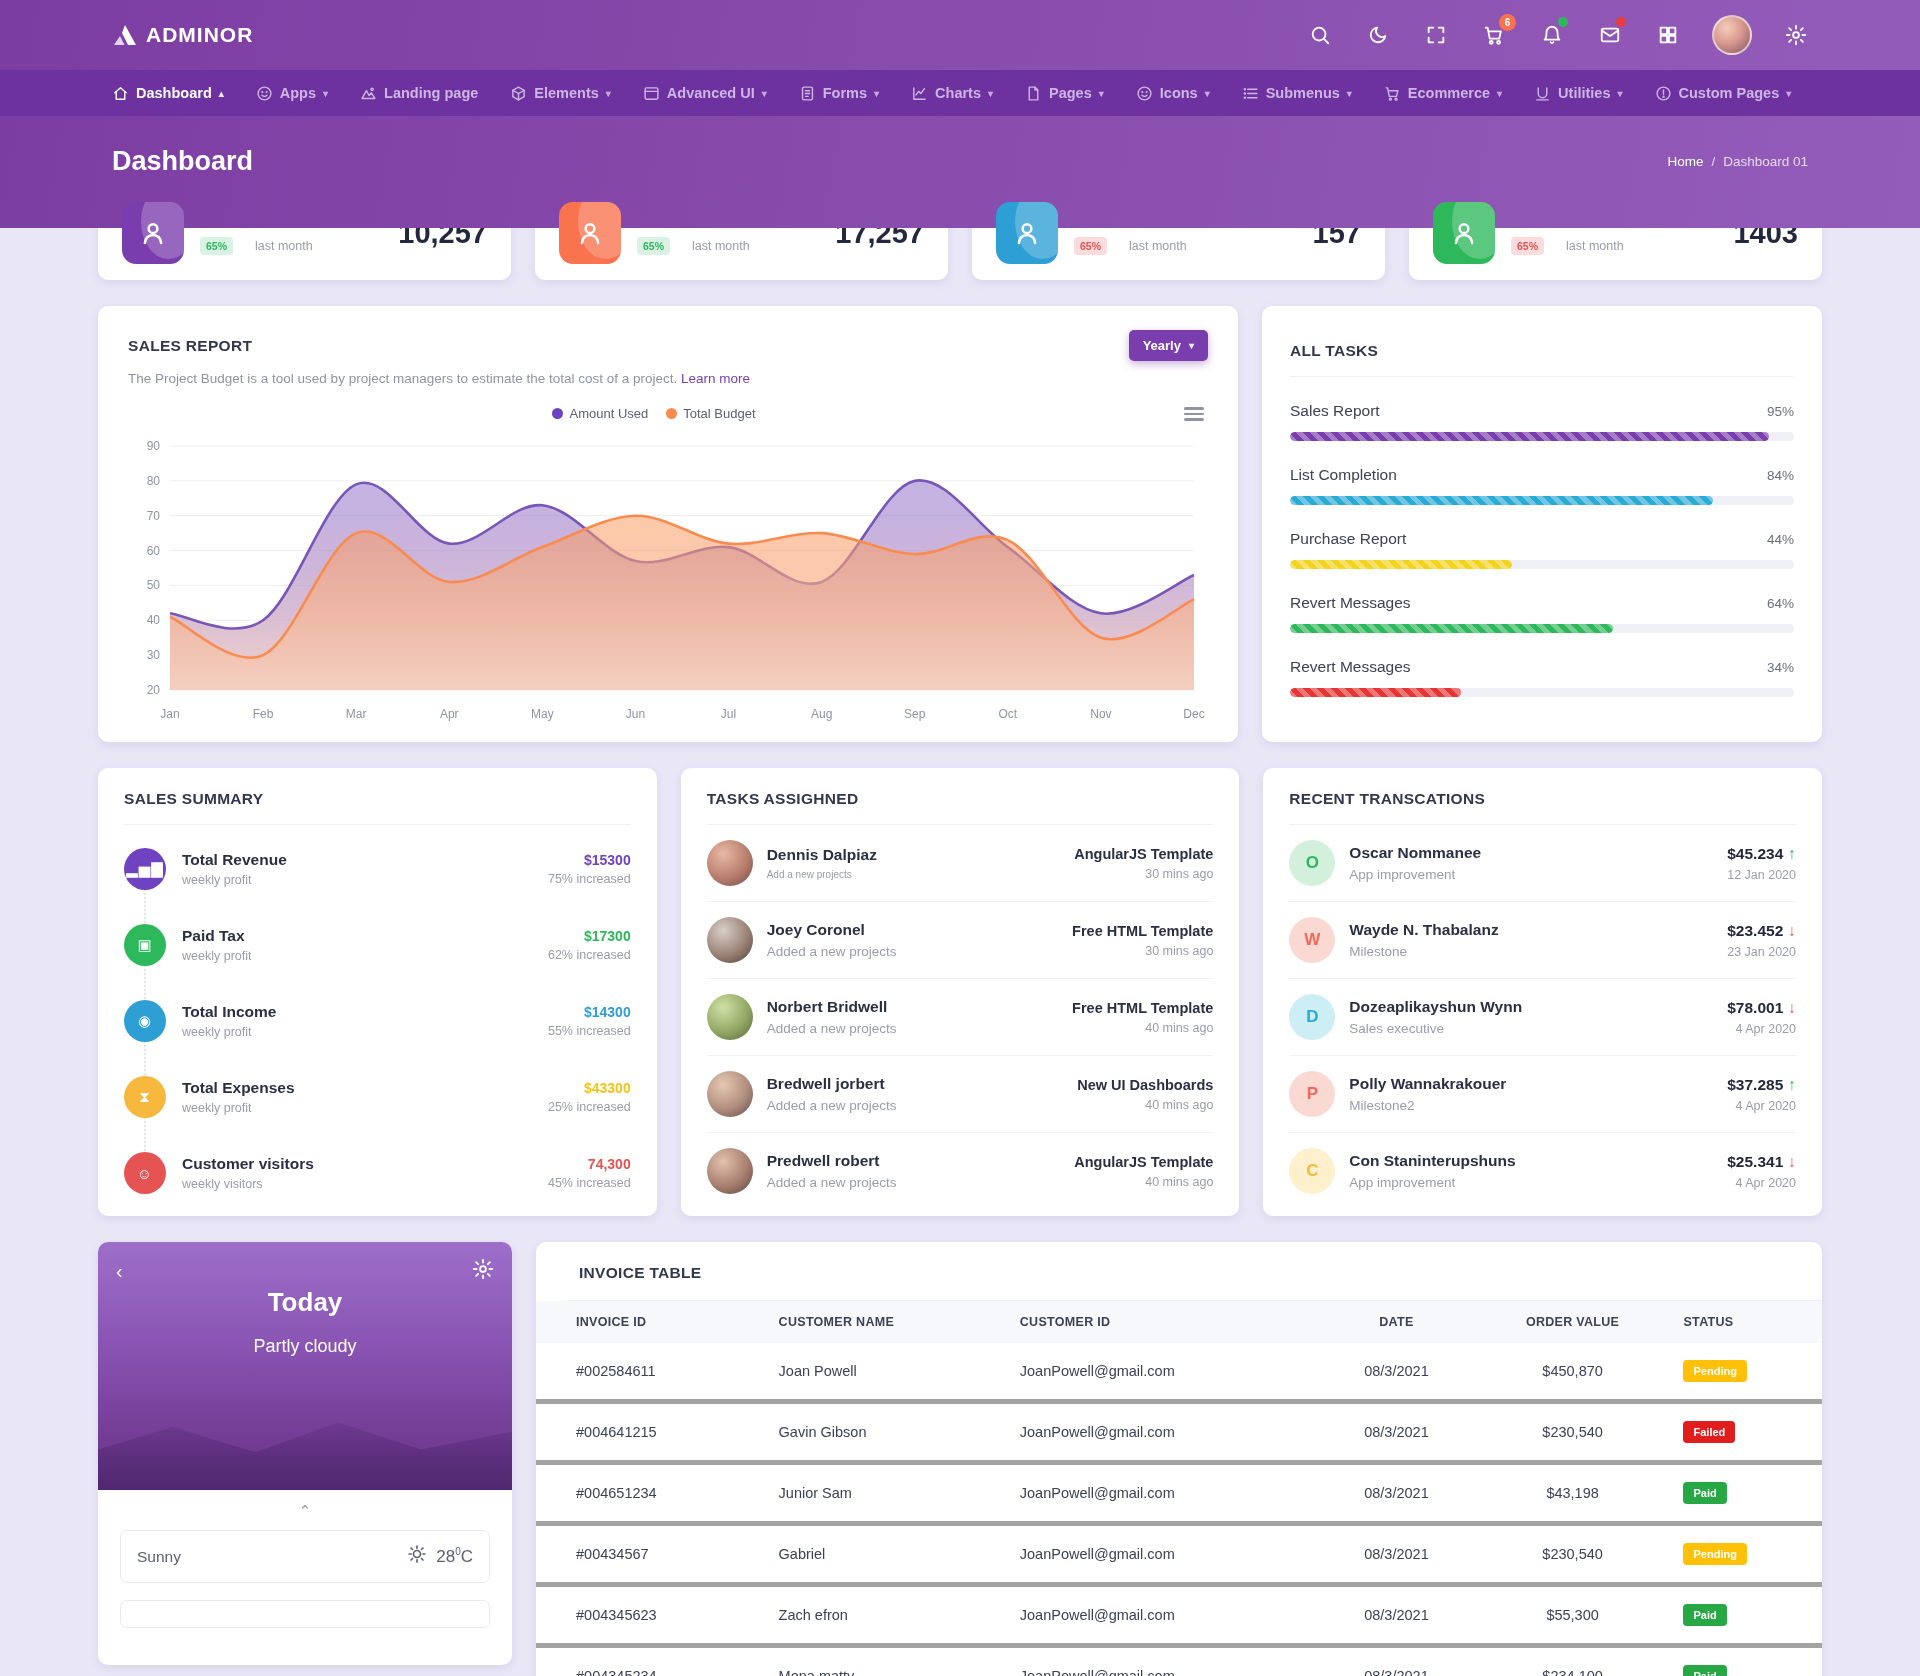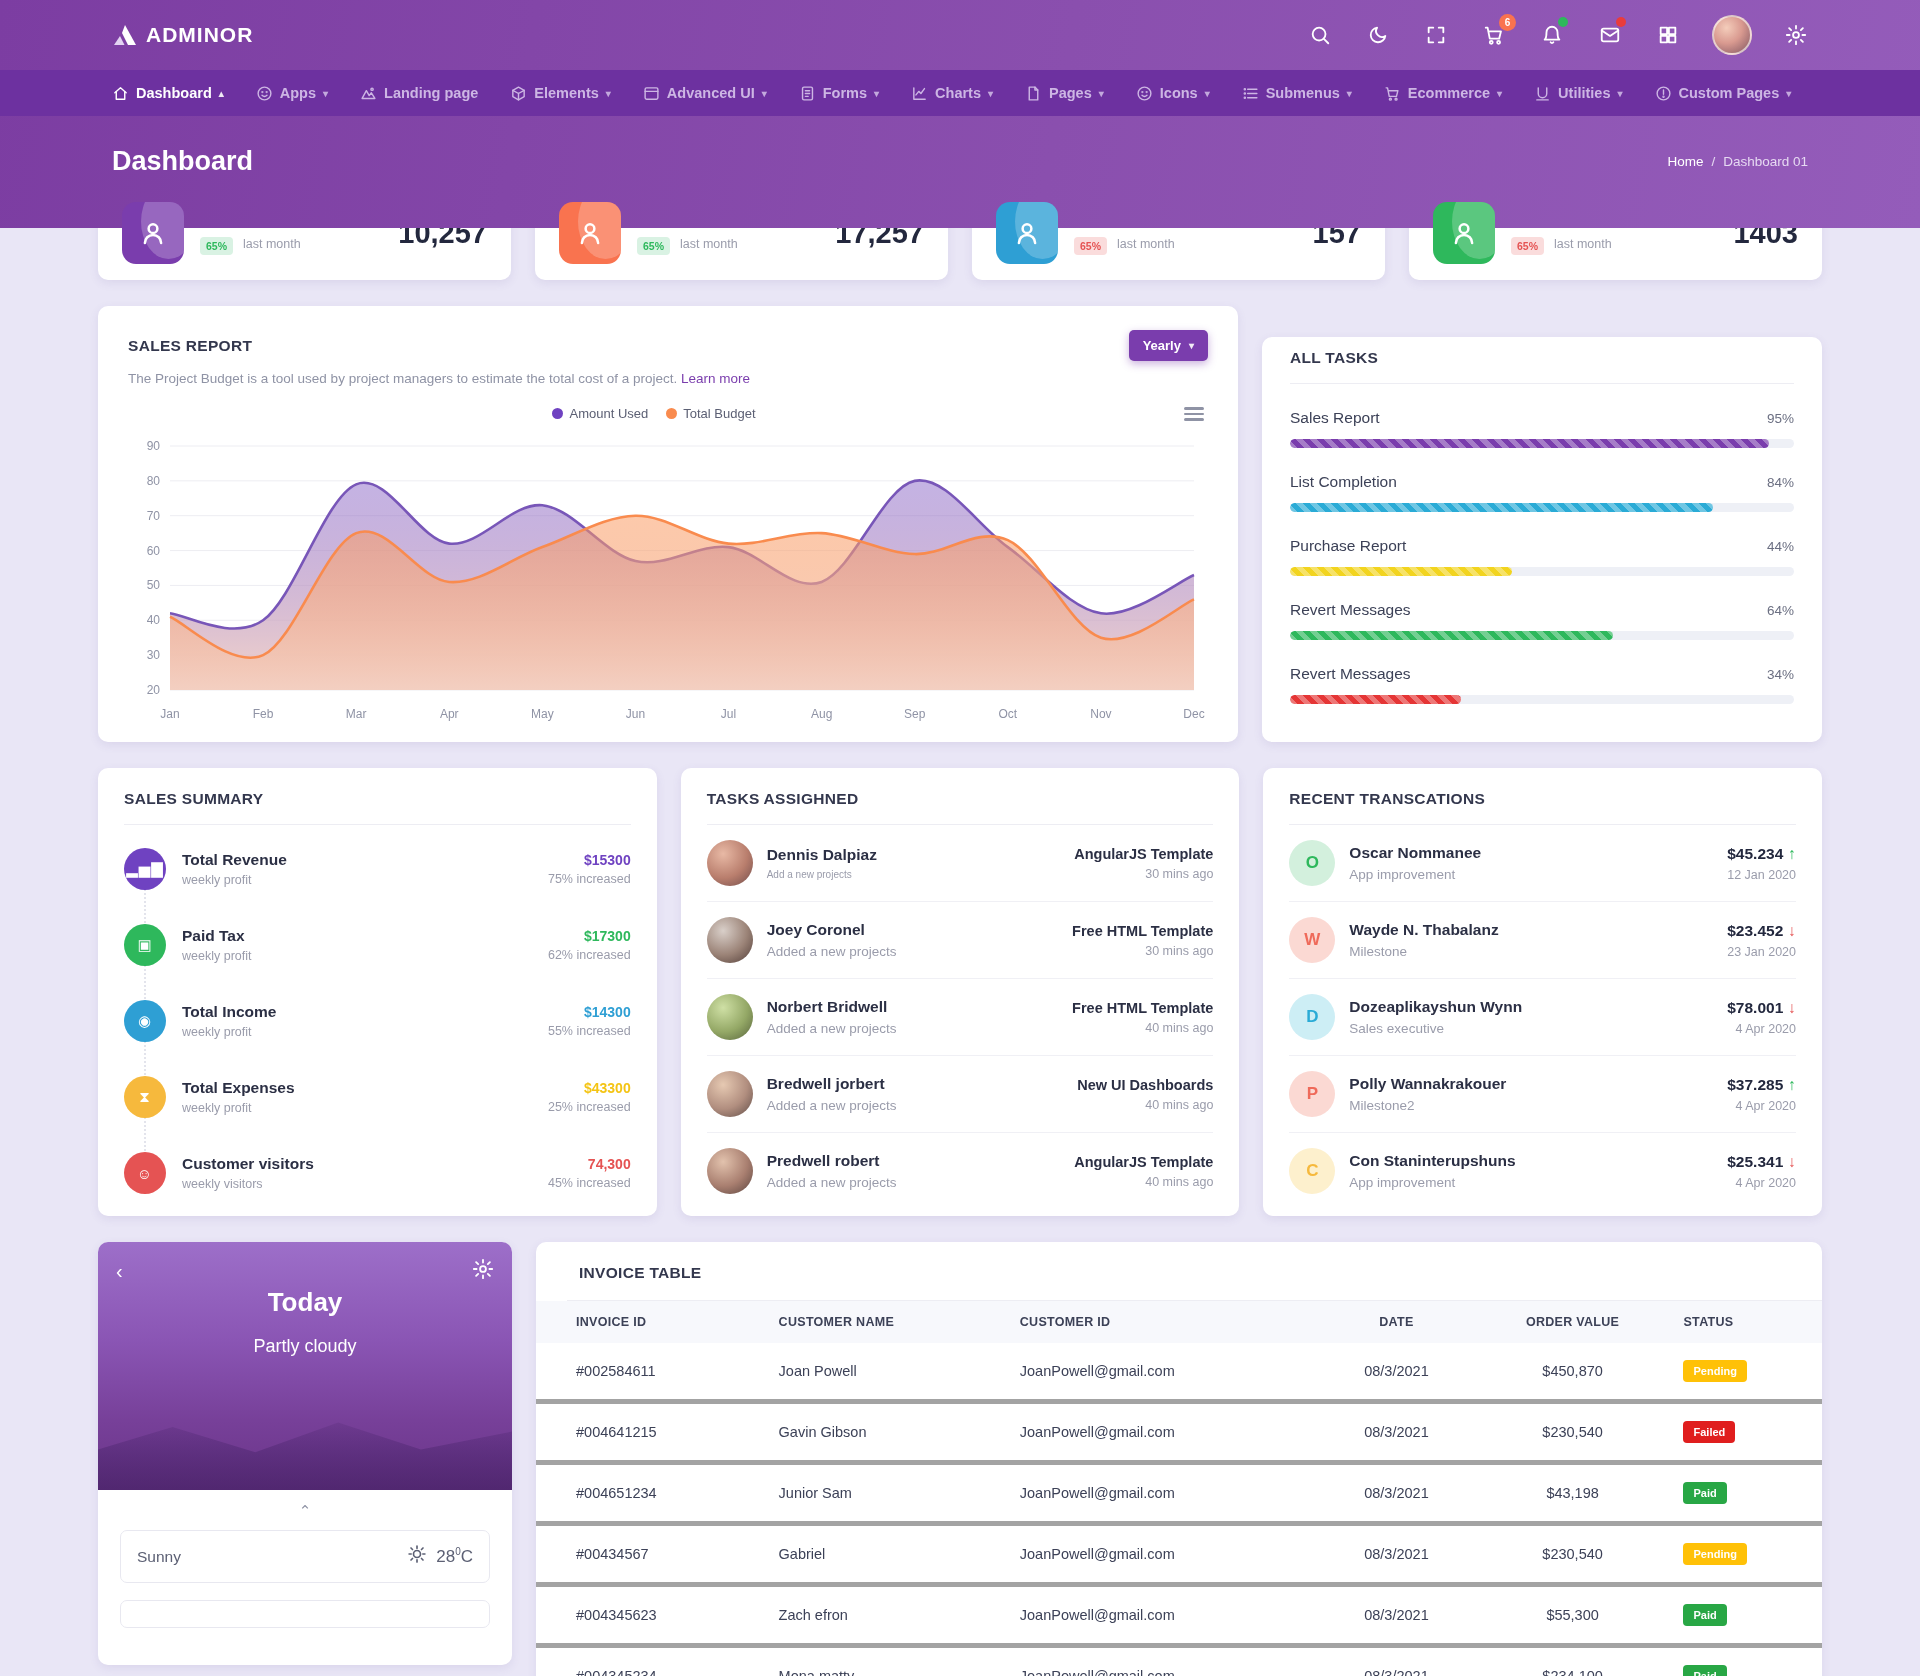--- a/index.html
+++ b/index.html
@@ -35,21 +35,21 @@
   .card { background:#fff; border-radius:10px; box-shadow:0 3px 10px rgba(84,68,150,.10); }
   .row { display:flex; gap:24px; margin-top:26px; }
 
   
   .stats { display:flex; gap:24px; }
   .stat-card { flex:1; height:94px; display:flex; align-items:center; padding:0 24px; gap:16px; }
   .stat-ic { width:62px; height:62px; border-radius:14px; display:flex; align-items:center; justify-content:center; color:#fff; position:relative; overflow:hidden; flex:0 0 62px; }
   .stat-ic::after { content:''; position:absolute; right:-12px; top:-18px; width:55px; height:75px; background:rgba(255,255,255,.22); border-radius:50%; }
   .stat-mid { flex:1; }
   .stat-label { font-size:16.5px; font-weight:bold; color:#2b2f44; margin-bottom:7px; }
-  .stat-sub { display:flex; gap:10px; }
+  .stat-sub { display:flex; align-items:center; gap:22px; }
   .pct-badge { font-size:10.5px; font-weight:bold; padding:3px 6px; border-radius:4px; }
   .pct-green { background:#d9f2e3; color:#2eb85c; }
   .pct-red { background:#fadcdc; color:#e55353; }
   .stat-period { font-size:12.5px; color:#9a9cab; }
   .stat-value { font-size:29px; font-weight:bold; color:#23283e; }
 
   
   .charts-row { height:436px; }
   .sales-report { width:1140px; padding:24px 30px; }
   .sr-head { display:flex; align-items:center; justify-content:space-between; }
@@ -60,21 +60,21 @@
   .sr-legend-row { display:flex; align-items:center; margin-top:14px; position:relative; }
   .legend { flex:1; display:flex; justify-content:center; gap:18px; }
   .legend-item { display:flex; align-items:center; gap:6px; font-size:13px; color:#5c6074; cursor:pointer; }
   .legend-dot { width:11px; height:11px; border-radius:50%; }
   .chart-menu { background:none; border:none; cursor:pointer; padding:4px; }
   .chart-menu span { display:block; width:20px; height:2.5px; background:#8f93a5; margin:3px 0; border-radius:2px; }
   #sales-chart { margin-top:6px; }
   .axis-text { font-size:12px; fill:#8f93a5; }
 
   
-  .all-tasks { flex:1; padding:12px 28px;margin-top:31px; }
+  .all-tasks { flex:1; padding:36px 28px; }
   .panel-head { padding-bottom:16px; border-bottom:1px solid #ededf3; }
   .task-item { margin-top:25px; }
   .task-top { display:flex; justify-content:space-between; align-items:center; margin-bottom:12px; }
   .task-label { font-size:15.5px; color:#3c4157; }
   .task-pct { font-size:13.5px; color:#6b6f82; }
   .track { height:9px; background:#eef0f6; border-radius:6px; overflow:hidden; }
   .fill { height:100%; border-radius:6px; background-image:repeating-linear-gradient(45deg, rgba(255,255,255,.33) 0 5px, transparent 5px 10px); }
 
   
   .middle-row { height:448px; }

